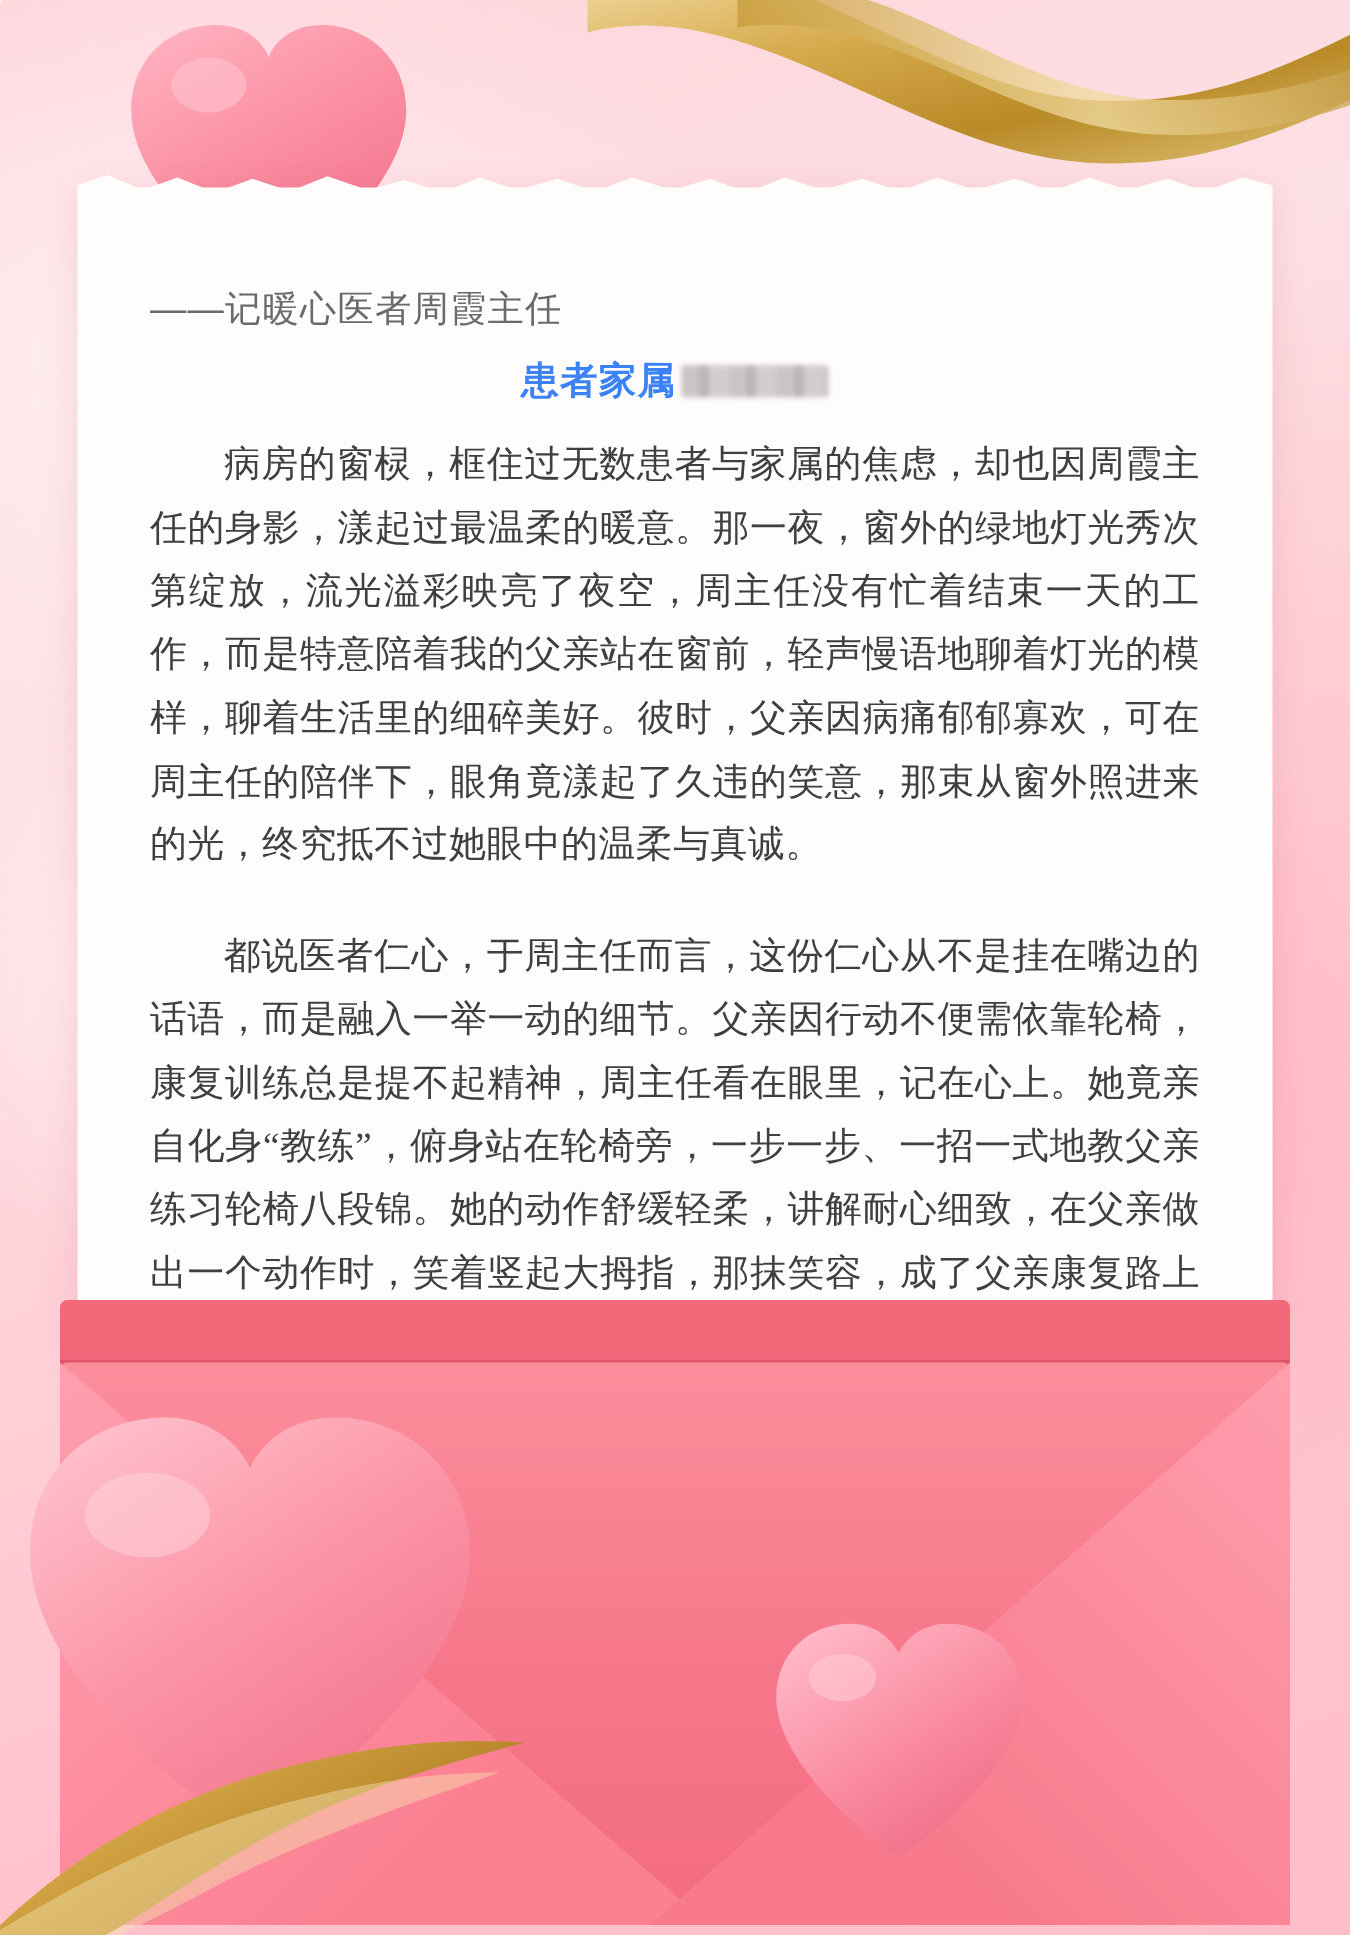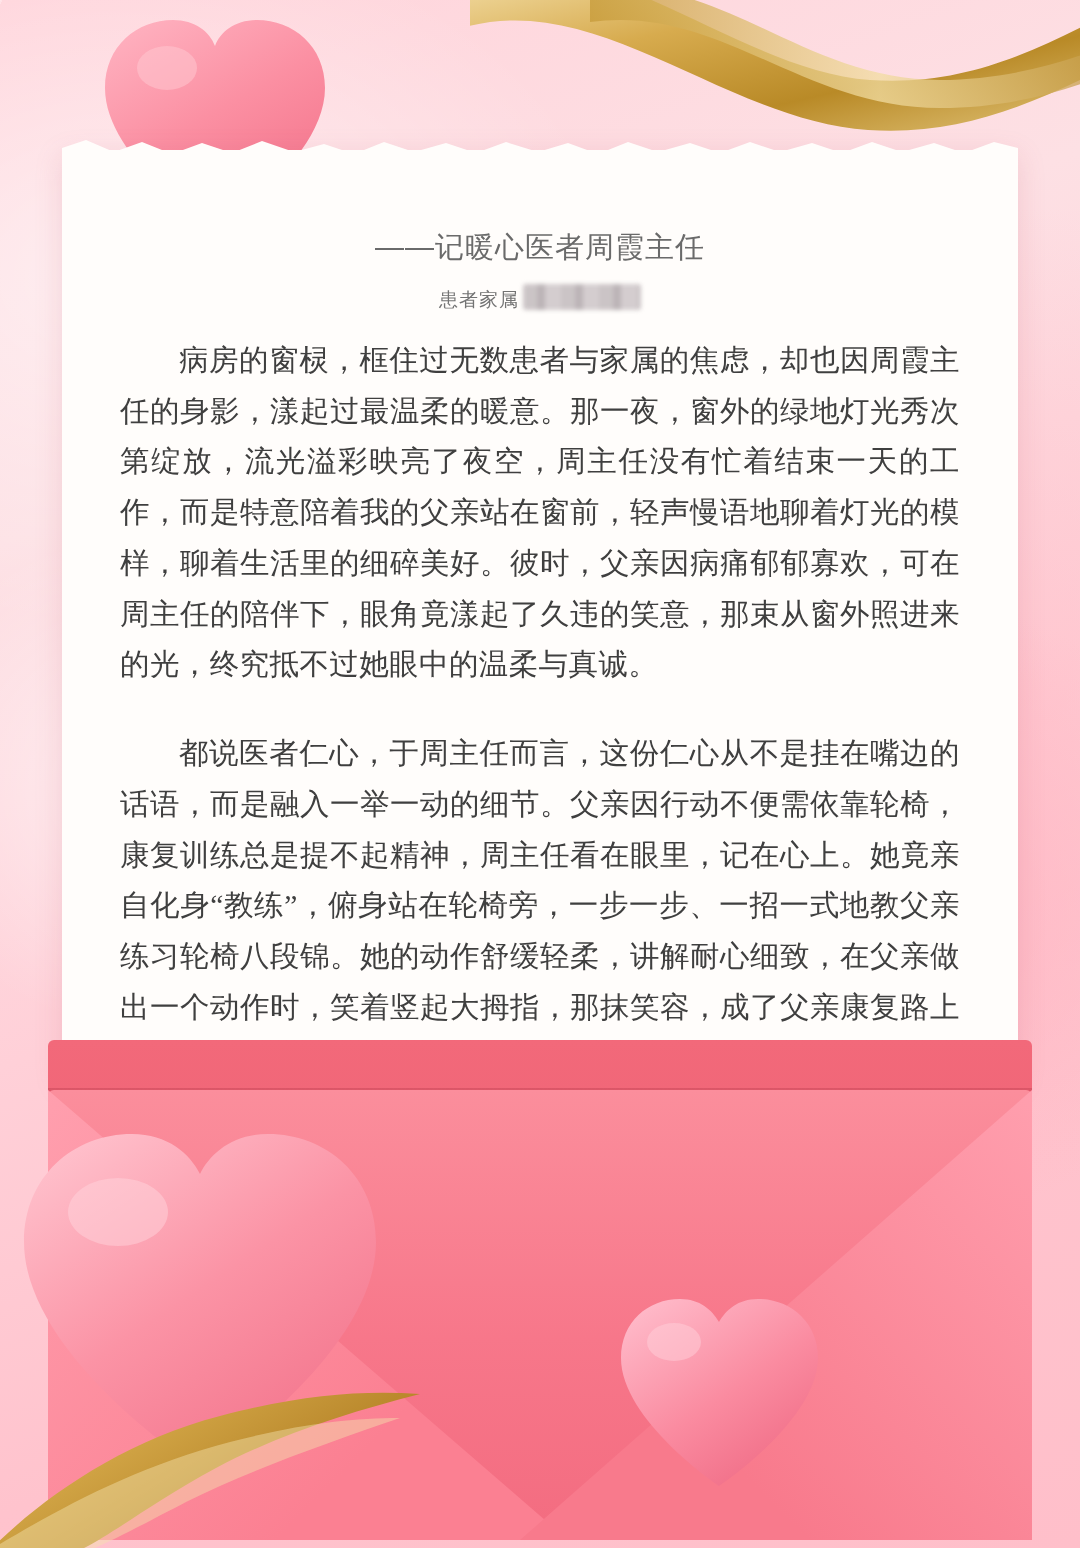--- a/index.html
+++ b/index.html
@@ -95,31 +95,30 @@
     color: #b8860b;
     background: linear-gradient(180deg, #e0b15a 0%, #c9922f 45%, #ab7518 100%);
     -webkit-background-clip: text;
     background-clip: text;
     -webkit-text-fill-color: transparent;
     margin: 18px 0 0 0;
     line-height: 1.15;
     text-shadow: 0 2px 0 rgba(255,255,255,0.5);
   }
   .subtitle {
-    text-align: center;
     font-size: 29px;
     color: #6a6a6a;
     margin-top: 18px;
     letter-spacing: 1px;
   }
   .byline {
     text-align: center;
-    font-size: 19px;
-    font-weight: normal;
-    color: #737373;
+    font-size: 30px;
+    font-weight: bold;
+    color: #3b82f6;
     margin-top: 16px;
     letter-spacing: 1px;
   }
   .byline .redacted {
     display: inline-block;
     vertical-align: -4px;
     width: 118px;
     height: 26px;
     margin-left: 4px;
     border-radius: 3px;

